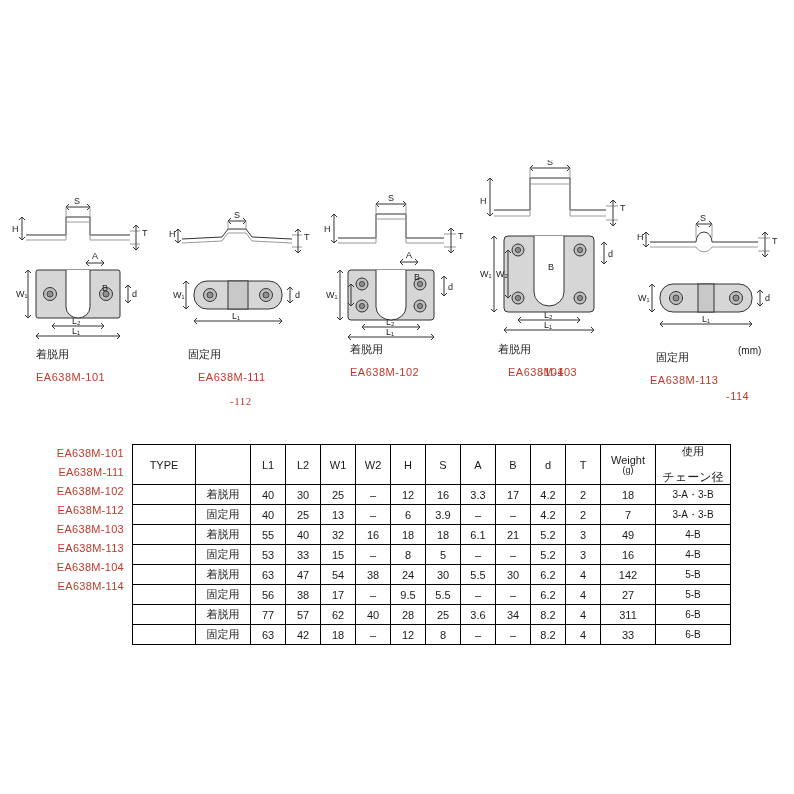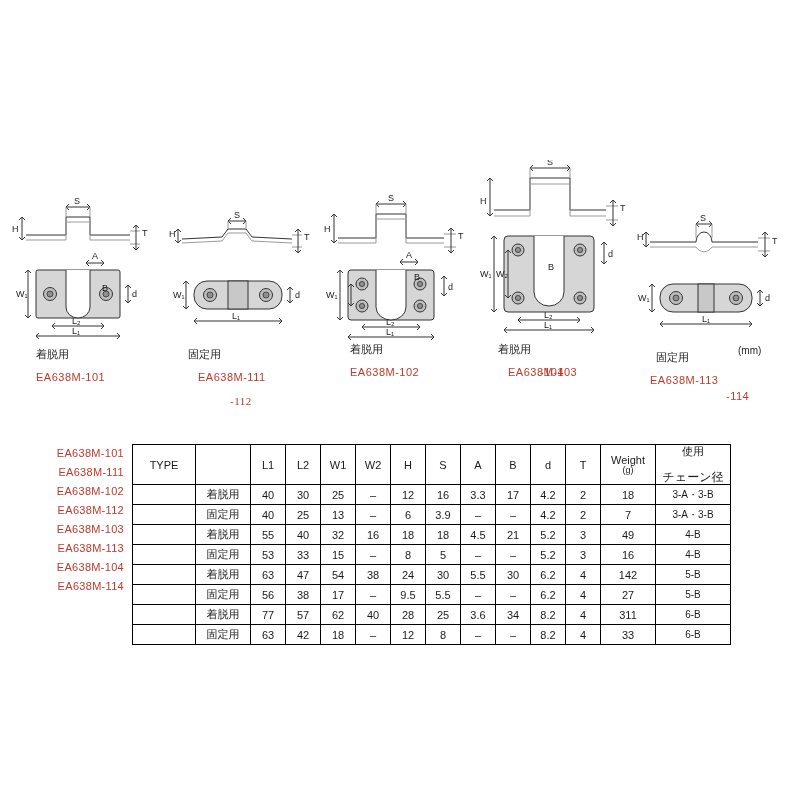--- a/index.html
+++ b/index.html
@@ -424,21 +424,21 @@
           </tr>
           <tr>
             <td class="c-type"></td>
             <td class="c-sub">着脱用</td>
             <td class="c-n">55</td>
             <td class="c-n">40</td>
             <td class="c-n">32</td>
             <td class="c-n">16</td>
             <td class="c-n">18</td>
             <td class="c-n">18</td>
-            <td class="c-n">4.5</td>
+            <td class="c-n">6.1</td>
             <td class="c-n">21</td>
             <td class="c-n">5.2</td>
             <td class="c-n">3</td>
             <td class="c-w">49</td>
             <td class="c-use" style="font-size:10px;">4-B</td>
           </tr>
           <tr>
             <td class="c-type"></td>
             <td class="c-sub">固定用</td>
             <td class="c-n">53</td>

